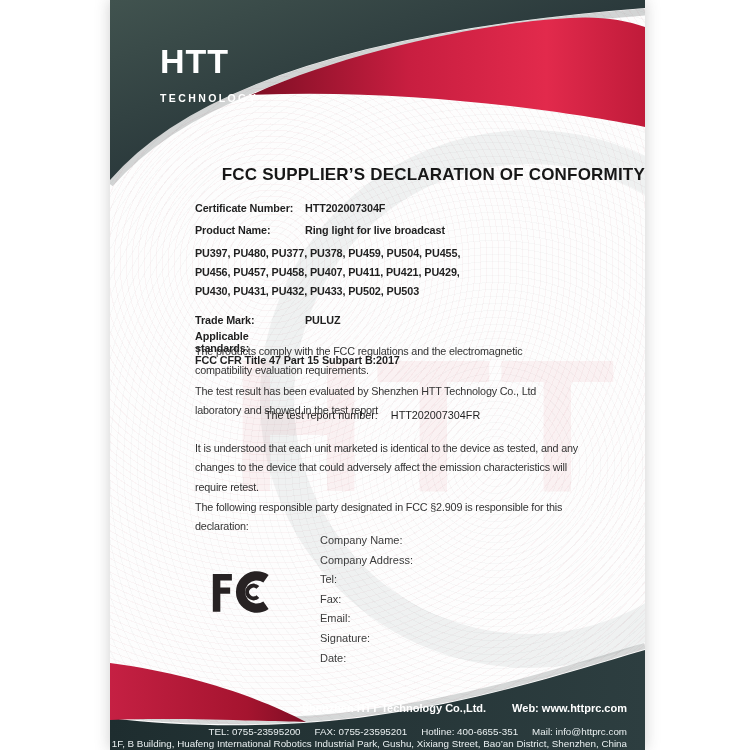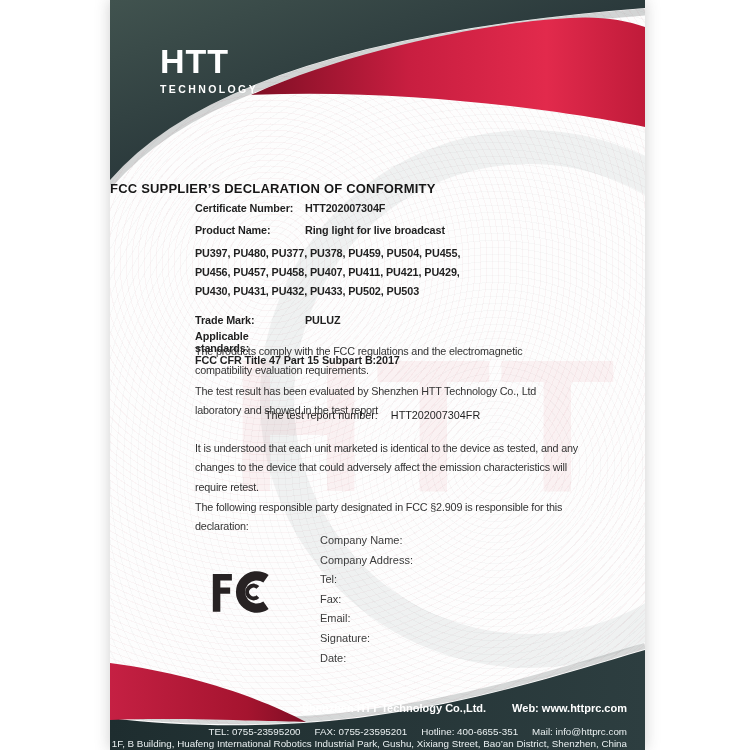--- a/index.html
+++ b/index.html
@@ -12,23 +12,23 @@
        repeating-radial-gradient(circle at 30% 35%, rgba(195,75,95,0.05) 0 1px, rgba(0,0,0,0) 1px 6px),
        repeating-radial-gradient(circle at 72% 62%, rgba(135,145,145,0.05) 0 1px, rgba(0,0,0,0) 1px 7px);}
   .wm-ring{position:absolute;left:150px;top:130px;width:470px;height:470px;border-radius:50%;
            border:34px solid rgba(120,135,135,0.10);}
   .wm-text{position:absolute;left:120px;top:330px;font-size:190px;font-weight:bold;
            letter-spacing:8px;color:rgba(195,30,55,0.055);line-height:1;}
   svg.header-art{position:absolute;left:0;top:0;width:535px;height:200px;display:block;}
   svg.footer-art{position:absolute;left:0;bottom:0;width:535px;height:110px;display:block;}
   .logo{position:absolute;left:50px;top:44px;color:#ffffff;}
   .logo-main{font-size:34px;font-weight:bold;letter-spacing:1px;line-height:1;}
-  .logo-sub{font-size:10.5px;font-weight:bold;letter-spacing:2.4px;margin-top:5px;}
-  .title{position:absolute;left:0;top:181px;width:535px;margin:0;text-align:left;
-         font-size:13px;font-weight:bold;color:#171717;letter-spacing:0.2px;}
+  .logo-sub{font-size:10.5px;font-weight:bold;letter-spacing:2.4px;margin-top:14px;}
+  .title{position:absolute;left:0;top:165px;width:535px;margin:0;text-align:right;
+         font-size:17px;font-weight:bold;color:#171717;letter-spacing:0.2px;}
   .row{position:absolute;left:85px;display:flex;font-size:10.8px;color:#1f1f1f;}
   .row .lbl{width:110px;font-weight:bold;flex:none;letter-spacing:-0.1px;}
   .row .val{font-weight:bold;letter-spacing:-0.1px;}
   .row .val div{line-height:19px;}
   .r1{top:202px;} .r2{top:224px;} .r3{top:244px;} .r4{top:314px;} .r5{top:330px;flex-direction:column;}
   .para{position:absolute;left:85px;width:382px;font-size:10.8px;line-height:19.5px;
         color:#333;letter-spacing:-0.18px;}
   .p1{top:331px;} .p2{top:371px;} .p3{top:428px;width:386px;} .p4{top:487px;}
   .report-line{position:absolute;left:155px;top:409px;font-size:10.8px;font-weight:normal;color:#1f1f1f;}
   .report-line .rep-val{margin-left:10px;}

